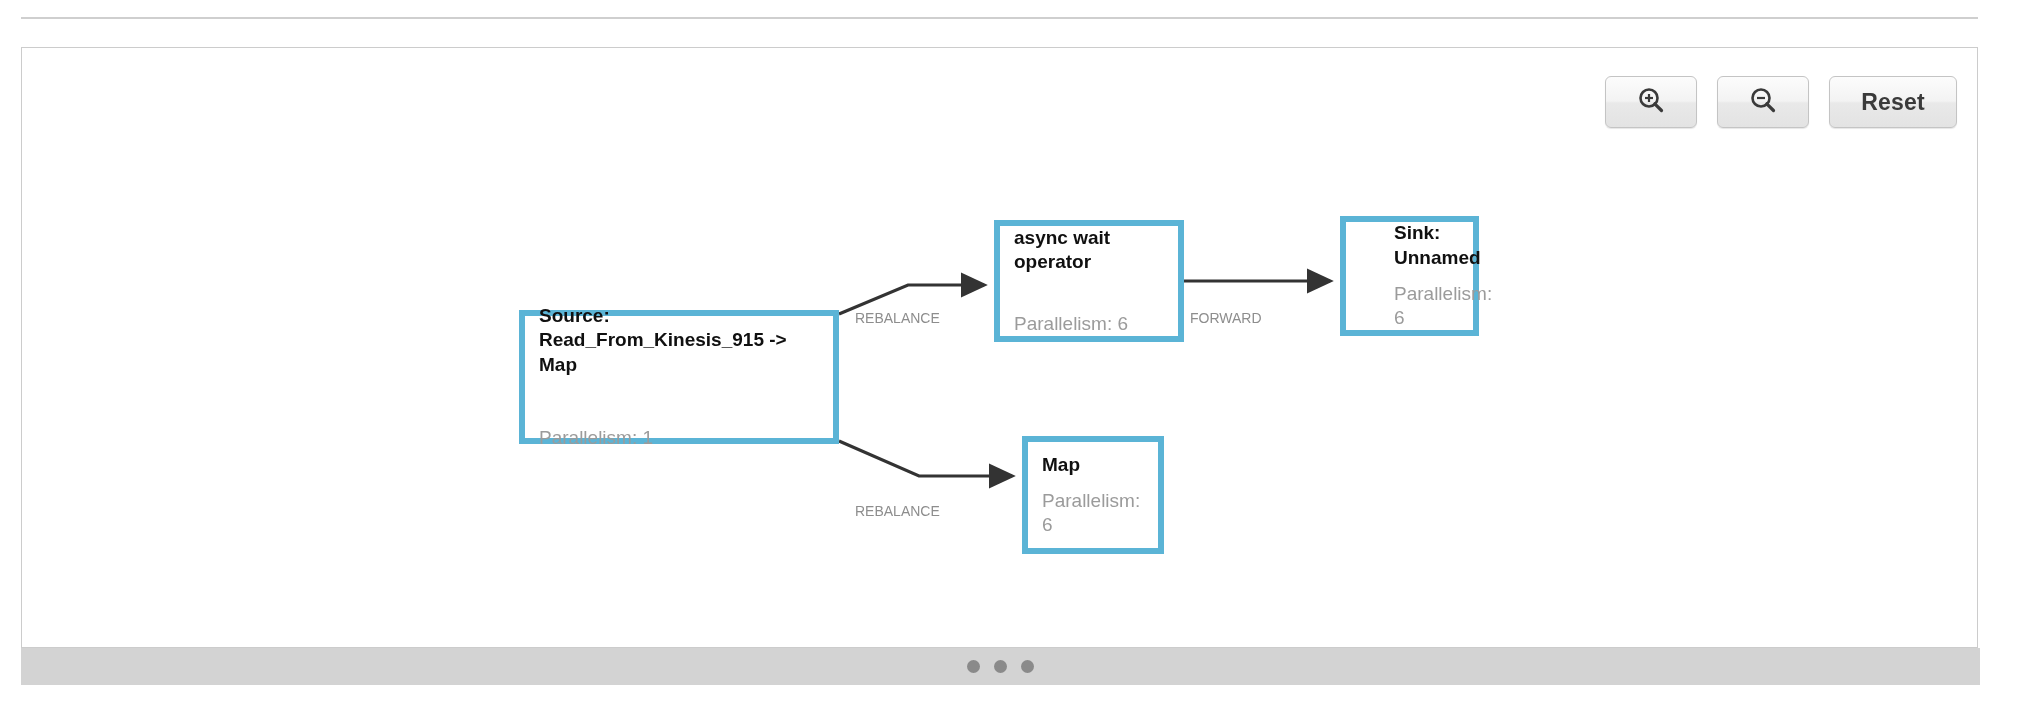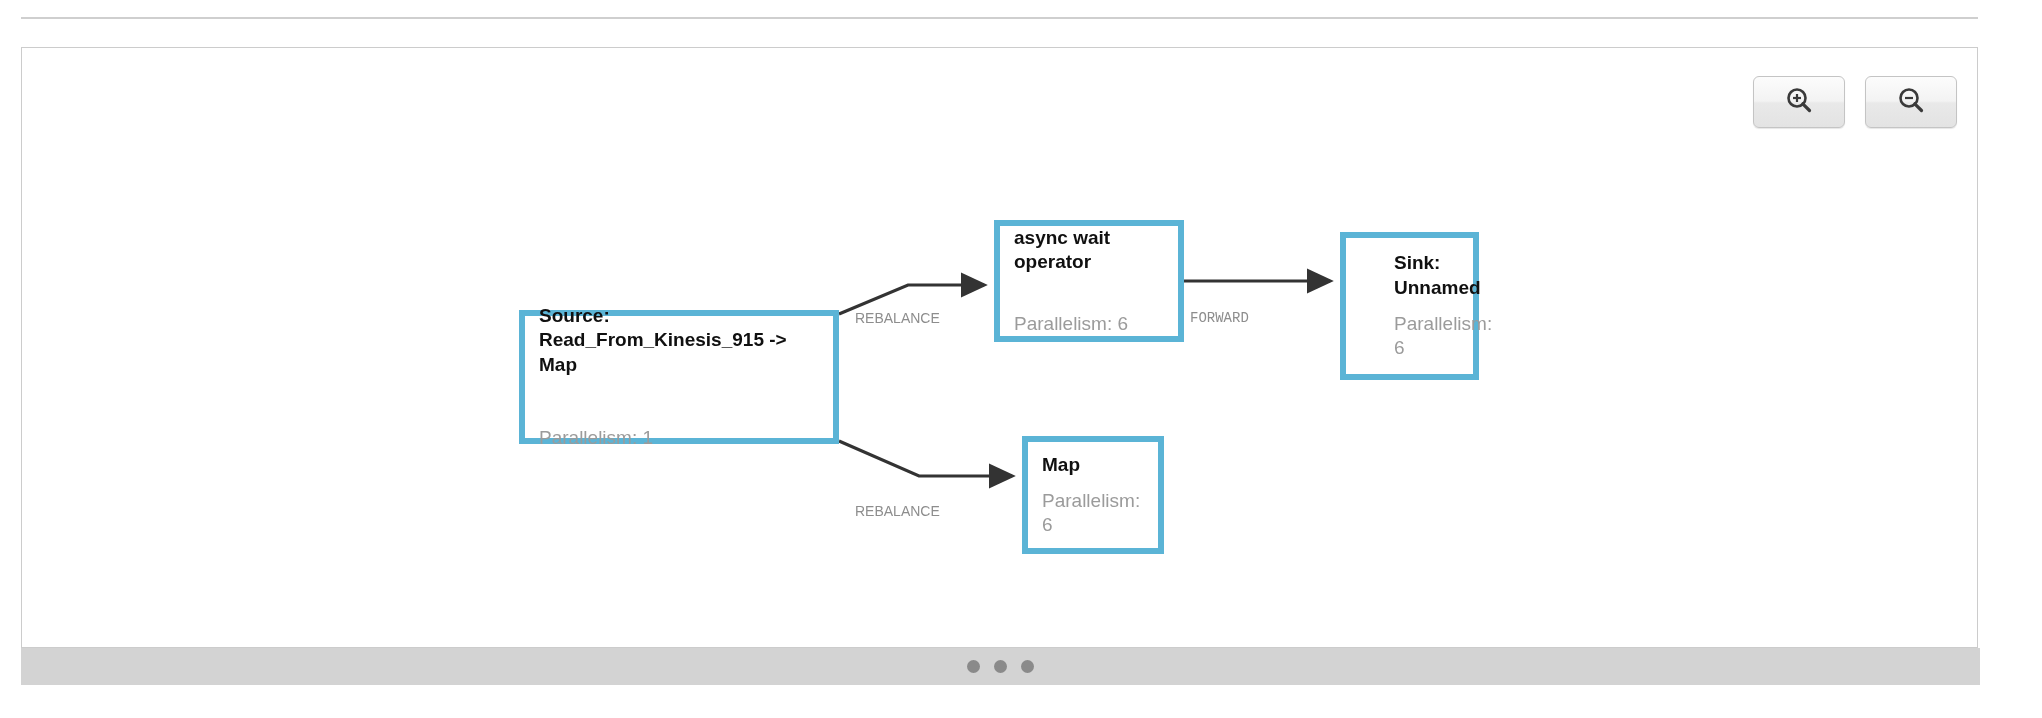--- a/index.html
+++ b/index.html
@@ -101,40 +101,40 @@
   }
   .node .sub {
     font-size: 19px;
     color: #9b9b9b;
     line-height: 1.28;
     margin-top: 12px;
   }
 
   #node-source { left: 497px; top: 262px; width: 320px; height: 134px; }
   #node-async  { left: 972px; top: 172px; width: 190px; height: 122px; }
-  #node-sink   { left: 1318px; top: 184px; width: 139px; height: 148px; padding-left: 48px; }
+  #node-sink   { left: 1318px; top: 168px; width: 139px; height: 120px; padding-left: 48px; }
   #node-map    { left: 1000px; top: 388px; width: 142px; height: 118px; }
 
   
   .edges {
     position: absolute;
     left: 0; top: 0;
     width: 1955px; height: 599px;
     z-index: 1;
     pointer-events: none;
   }
   .edge-label {
     position: absolute;
     font-size: 14px;
     color: #8d8d8d;
     white-space: nowrap;
     z-index: 2;
   }
   #lbl-rebalance-top { left: 833px; top: 262px; }
-  #lbl-forward       { left: 1168px; top: 262px; font-family: Liberation Mono, monospace; }
+  #lbl-forward       { left: 1168px; top: 262px; }
   #lbl-rebalance-bot { left: 833px; top: 455px; }
 
   
   .bottom-bar {
     position: absolute;
     left: 21px;
     top: 648px;
     width: 1959px;
     height: 37px;
     background: #d3d3d3;
@@ -182,20 +182,23 @@
       <div class="tool-btn">
         <span class="mag-icon">
           <svg width="30" height="30" viewBox="0 0 30 30">
             <circle cx="13" cy="13" r="8.5" fill="none" stroke="#3a3a3a" stroke-width="2.6"></circle>
             <line x1="18.8" y1="18.8" x2="25.5" y2="25.5" stroke="#3a3a3a" stroke-width="3.2" stroke-linecap="round"></line>
             <line x1="9" y1="13" x2="17" y2="13" stroke="#3a3a3a" stroke-width="2.2"></line>
           </svg>
         </span>
       </div>
 
+      <div class="tool-btn reset">
+        <span class="label">Reset</span>
+      </div>
 
     </div>
 
     <div class="canvas">
 
       <svg class="edges" viewBox="0 0 1955 599">
         <defs>
           <marker id="arrow" markerWidth="9" markerHeight="9" refX="7.2" refY="4.5" orient="auto">
             <path d="M0,0.6 L8.4,4.5 L0,8.4 z" fill="#333333"></path>
           </marker>

